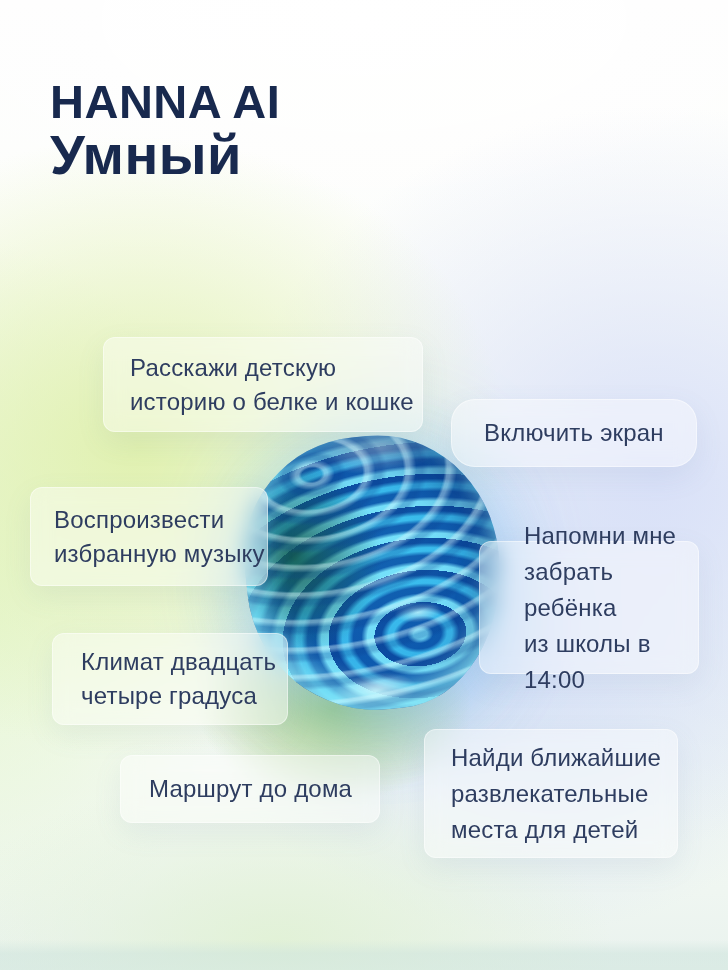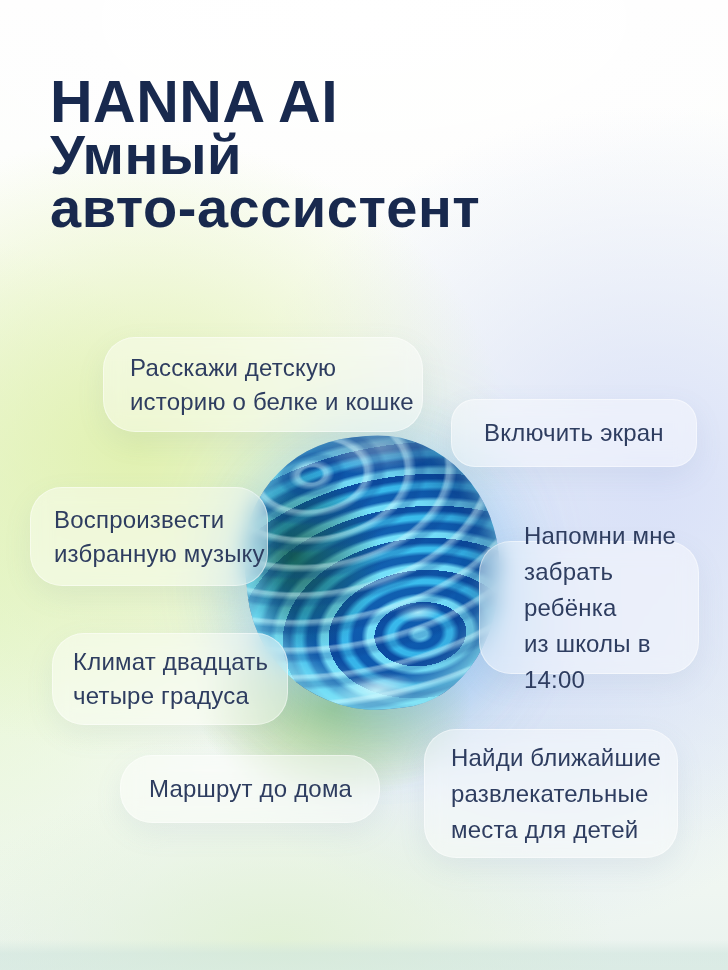--- a/index.html
+++ b/index.html
@@ -21,21 +21,21 @@
       linear-gradient(180deg,#fefefe 0%,#fbfdf8 45%,#f5faf4 75%,#eff6f1 92%,#e9f2ee 100%);
   }
   .bottom-band{
     position:absolute;left:0;top:940px;width:728px;height:30px;
     background:linear-gradient(180deg, rgba(206,228,221,0) 0%, rgba(206,228,221,0.55) 45%, rgba(210,231,223,0.6) 100%);
   }
 
   
   .title-block{position:absolute;left:50px;top:76px;color:#18294e;}
   .title-line{font-weight:700;letter-spacing:0.5px;white-space:nowrap;}
-  .title-main{font-size:59px;line-height:52px;}
+  .title-main{font-size:47px;line-height:52px;}
   .title-sub{font-size:56px;line-height:53px;}
 
   
   .orb{
     position:absolute;left:246px;top:436px;width:254px;height:274px;
     border-radius:50% 50% 46% 54% / 46% 50% 56% 50%;
     transform:rotate(-6deg);
     background-color:#1565c0;
     background-image:
       radial-gradient(60px 26px at 46% 93%, rgba(255,255,255,0.92), rgba(255,255,255,0) 70%),
@@ -62,47 +62,46 @@
       rgba(220,250,255,0.55) 13px, rgba(220,250,255,0.55) 16px,
       rgba(10,60,140,0.35) 23px,  rgba(10,60,140,0.35) 29px,
       rgba(255,255,255,0) 35px,   rgba(255,255,255,0) 41px);
   }
 
   
   .bubble{
     position:absolute;display:flex;align-items:center;
     background:rgba(255,255,255,0.42);
     border:1px solid rgba(255,255,255,0.45);
-    border-radius:32px;
+    border-radius:12px;
     box-shadow:0 10px 28px rgba(110,140,165,0.10);
     backdrop-filter:blur(10px);
     -webkit-backdrop-filter:blur(10px);
     z-index:5;
   }
   .bubble-text{
     color:#2e3d60;font-size:24px;line-height:34px;
     white-space:pre-line;letter-spacing:0.2px;
   }
   .b1{left:103px;top:337px;width:318px;height:93px;}  .b1 .bubble-text{padding-left:26px;}
   .b2{left:451px;top:399px;width:244px;height:66px;border-radius:24px;}  .b2 .bubble-text{padding-left:32px;}
   .b3{left:30px; top:487px;width:236px;height:97px;}  .b3 .bubble-text{padding-left:23px;}
   .b4{left:479px;top:541px;width:218px;height:131px;} .b4 .bubble-text{padding-left:44px;line-height:36px;}
-  .b5{left:52px; top:633px;width:234px;height:90px;}  .b5 .bubble-text{padding-left:20px;}
+  .b5{left:52px; top:633px;width:234px;height:90px;}  .b5 .bubble-text{padding-left:28px;}
   .b6{left:120px;top:755px;width:258px;height:66px;}  .b6 .bubble-text{padding-left:28px;}
   .b7{left:424px;top:729px;width:252px;height:127px;} .b7 .bubble-text{padding-left:26px;line-height:36px;}
 </style>
 </head>
 <body>
 
 <div class="canvas">
 
   <div class="title-block">
     <div class="title-line title-main">HANNA AI</div>
     <div class="title-line title-sub">Умный</div>
-    <div class="title-line title-sub">авто-ассистент</div>
   </div>
 
   <div class="orb"></div>
 
   <div class="bubble b1">
     <div class="bubble-text">Расскажи детскую
 историю о белке и кошке</div>
   </div>
 
   <div class="bubble b3">

